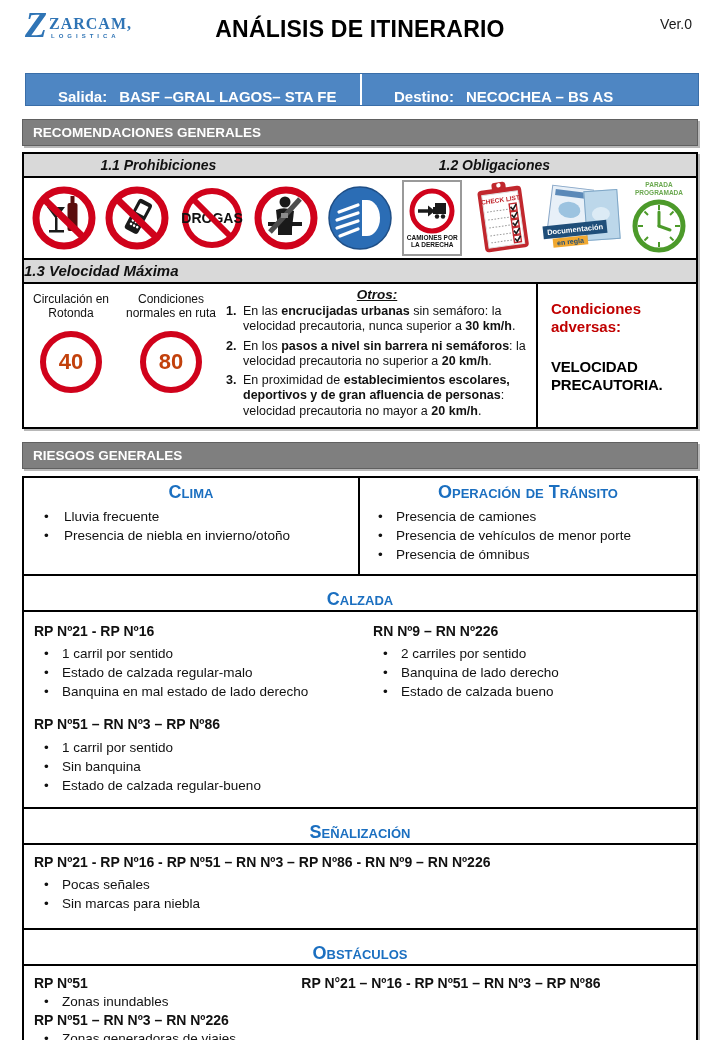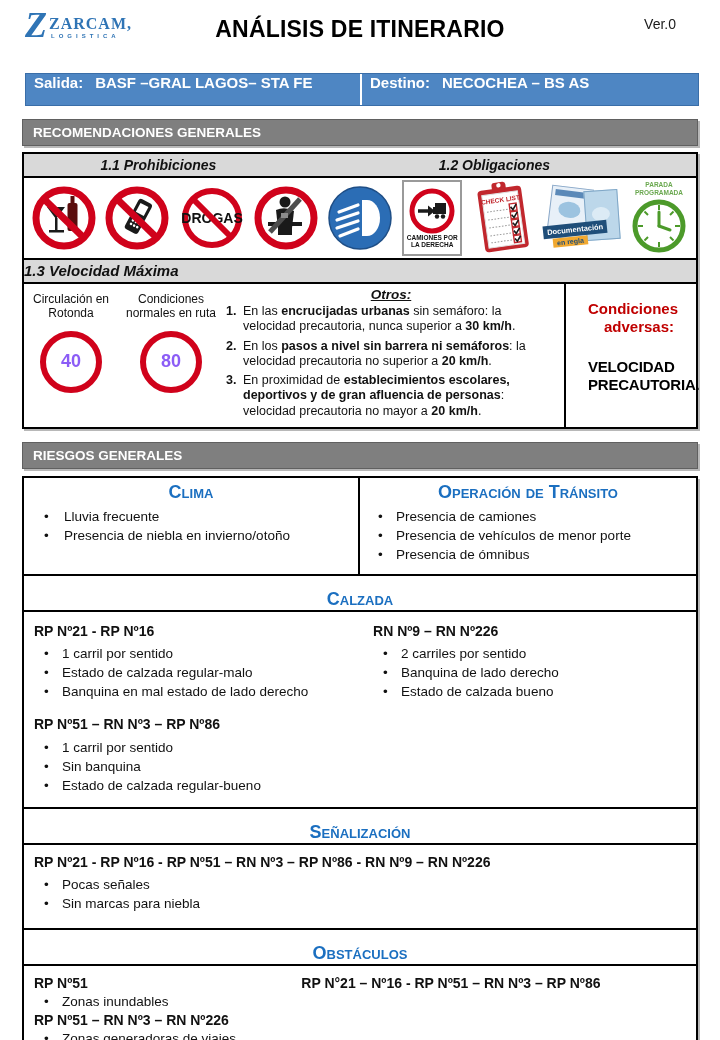--- a/index.html
+++ b/index.html
@@ -6,25 +6,25 @@
   .page{width:720px;height:1040px;background:#ffffff;position:relative;overflow:hidden;
         font-family:"Liberation Sans", sans-serif;color:#111;}
   
   .top{position:relative;height:58px;padding-top:6px;}
   .logo{position:absolute;left:25px;top:10px;display:flex;align-items:flex-start;color:#2F74B5;}
   .big-z{font-family:"Liberation Serif", serif;font-style:italic;font-weight:bold;font-size:36px;line-height:30px;}
   .logo-text-wrap{display:flex;flex-direction:column;margin-left:2px;margin-top:6px;}
   .logo-name{font-family:"Liberation Serif", serif;font-weight:bold;font-size:16px;letter-spacing:1px;line-height:15px;}
   .logo-sub{font-size:6px;letter-spacing:4px;font-weight:bold;margin-top:2px;margin-left:2px;}
   .title{position:absolute;left:0;right:0;top:16px;text-align:center;font-size:23px;font-weight:bold;letter-spacing:0.2px;color:#000;}
-  .ver{position:absolute;right:44px;top:16px;font-size:14px;color:#1a1a1a;}
+  .ver{position:absolute;right:28px;top:16px;font-size:14px;color:#1a1a1a;}
   
   .route-bar{margin:9px 21px 0 25px;height:33px;background:#4E86C3;border:1px solid #3A6EA8;
              display:flex;color:#fff;font-weight:bold;font-size:15px;box-sizing:border-box;}
-  .route-cell{display:flex;align-items:flex-start;padding-left:8px;box-sizing:border-box;white-space:nowrap;}
+  .route-cell{display:flex;align-items:flex-end;padding-left:32px;box-sizing:border-box;white-space:nowrap;}
   .route-cell.left{width:50%;border-right:2px solid #ffffff;}
   .route-cell .val{margin-left:12px;}
   
   .section-bar{margin:13px 22px 0 22px;height:27px;background:#7F7F7F;border:1px solid #606060;
                color:#fff;font-weight:bold;font-size:13.5px;line-height:25px;padding-left:10px;
                box-sizing:border-box;box-shadow:2px 2px 0 #b8b8b8;}
   
   .recom-box{margin:6px 22px 0 22px;border:2px solid #000;box-shadow:2px 2px 0 #b8b8b8;background:#fff;}
   .subhead-row{display:flex;background:#D9D9D9;border-bottom:2px solid #000;height:22px;
                font-size:14px;font-weight:bold;font-style:italic;}
@@ -48,27 +48,27 @@
              padding:1px 4px;transform:rotate(-6deg);white-space:nowrap;}
   .clock-caption{color:#6AA84F;font-size:6.5px;font-weight:bold;text-align:center;line-height:1.15;margin-bottom:1px;}
   .vel-bar{height:22px;background:#D9D9D9;border-top:2px solid #000;border-bottom:2px solid #000;
            text-align:left;font-size:15px;font-weight:bold;font-style:italic;line-height:21px;}
   .speed-row{display:flex;min-height:132px;}
   .sp-col1{width:94px;text-align:center;padding-top:8px;box-sizing:border-box;}
   .sp-col2{width:106px;text-align:center;padding-top:8px;box-sizing:border-box;}
   .sp-label{font-size:12px;line-height:1.2;}
   .roundel{width:50px;height:50px;border-radius:50%;border:6px solid #D0021B;background:#fff;
            margin:10px auto 0;display:flex;align-items:center;justify-content:center;
-           font-size:18px;font-weight:bold;color:#8b5cf6;box-sizing:content-box;}
+           font-size:22px;font-weight:bold;color:#c2410c;box-sizing:content-box;}
   .sp-col3{flex:1;padding:3px 8px 4px 2px;}
   .otros-title{text-align:center;font-weight:bold;font-style:italic;text-decoration:underline;font-size:13.5px;margin-bottom:2px;}
   .otros-item{display:flex;font-size:12.5px;line-height:1.22;margin-bottom:4px;}
   .otros-item .num{font-weight:bold;width:17px;flex:0 0 17px;}
   .otros-item b{font-weight:bold;}
-  .sp-col4{width:132px;border-left:2px solid #000;text-align:right;padding:16px 22px 0;box-sizing:border-box;}
+  .sp-col4{width:160px;border-left:2px solid #000;text-align:left;padding:16px 13px 0;box-sizing:border-box;}
   .adv-title{color:#C00000;font-weight:bold;font-size:15px;line-height:1.2;margin-bottom:22px;}
   .adv-value{color:#000;font-weight:bold;font-size:15px;line-height:1.2;letter-spacing:-0.2px;}
   
   .risks-table{margin:7px 22px 0 22px;border:2px solid #000;background:#fff;box-shadow:2px 3px 0 #b8b8b8;}
   .blue-head{text-align:center;font-variant:small-caps;font-weight:bold;color:#1B6FC0;font-size:18px;line-height:1.1;}
   .row-top{display:flex;border-bottom:2px solid #000;min-height:96px;}
   .cell-clima{width:50%;border-right:2px solid #000;padding:5px 0 8px;box-sizing:border-box;}
   .cell-ot{width:50%;padding:5px 8px 8px;box-sizing:border-box;}
   ul.blist{list-style:none;margin:4px 0 0 0;padding:0;font-size:13.5px;}
   ul.blist li{position:relative;padding-left:28px;line-height:1.42;}

